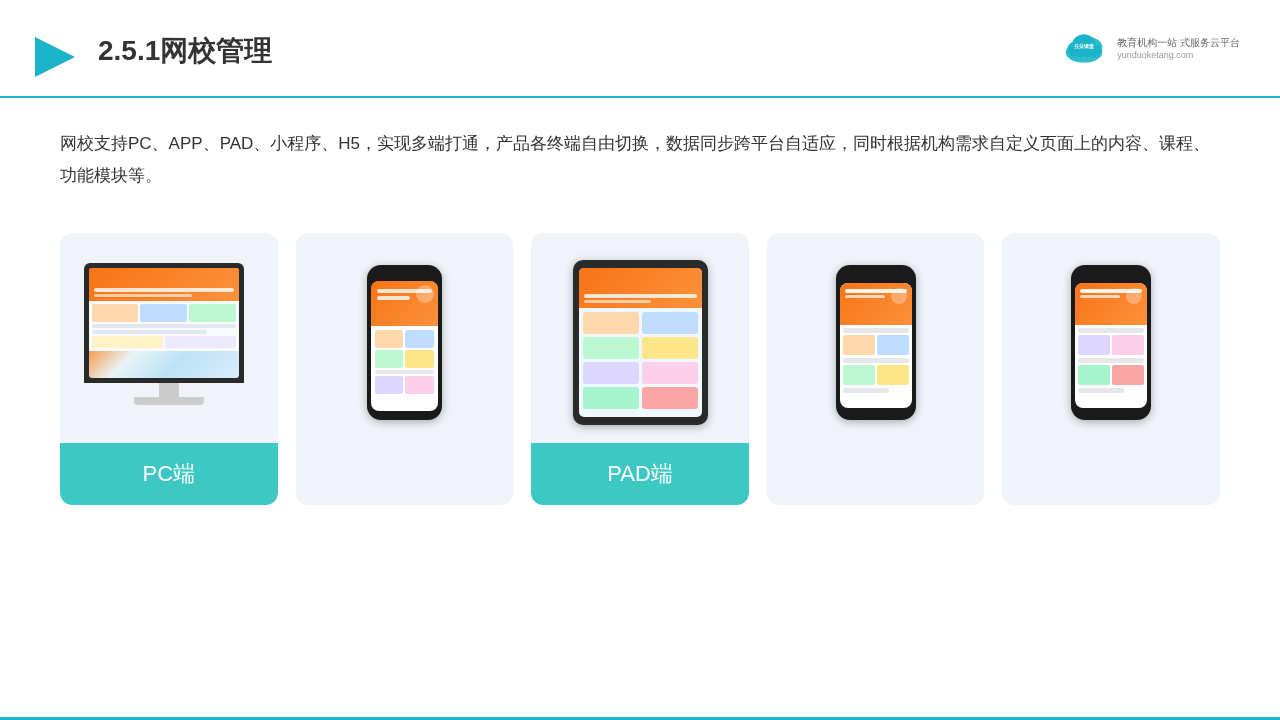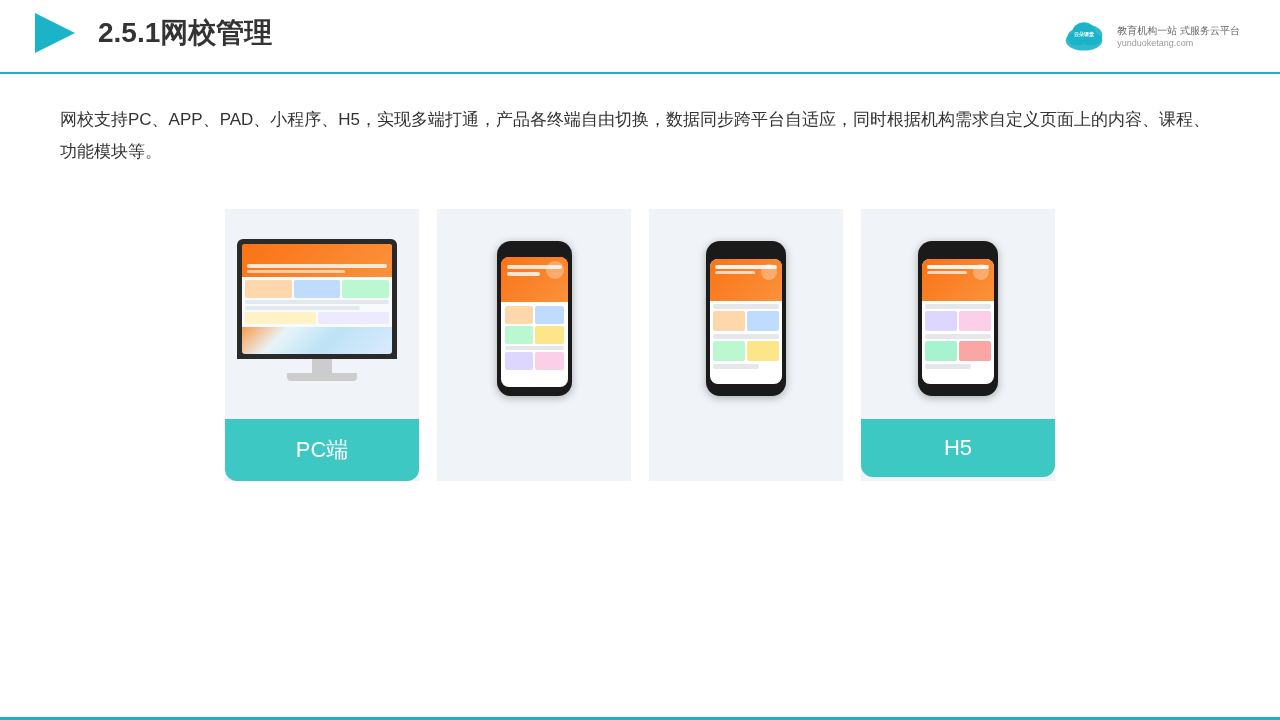--- a/index.html
+++ b/index.html
@@ -7,22 +7,21 @@
       width: 1280px;
       height: 720px;
       background: #ffffff;
       font-family: 'Microsoft YaHei', 'PingFang SC', sans-serif;
       overflow: hidden;
     }
 
     
     .header {
       display: flex;
-      align-items: center;
-      padding: 8px 40px 14px 30px;
+      padding: 32px 40px 14px 30px;
       border-bottom: 2px solid #1ab3c8;
       position: relative;
     }
 
     .logo-arrow {
       width: 50px;
       height: 50px;
       margin-right: 18px;
       flex-shrink: 0;
     }
@@ -59,22 +58,22 @@
     
     .cards-container {
       display: flex;
       gap: 18px;
       padding: 30px 60px 30px 60px;
       justify-content: center;
     }
 
     .card {
       background: #f0f4f8;
-      border-radius: 0;
-      width: 194px;
+      border-radius: 12px;
+      width: 242px;
       display: flex;
       flex-direction: column;
       overflow: hidden;
     }
 
     .card-image-area {
       height: 210px;
       display: flex;
       align-items: center;
       justify-content: center;
@@ -363,20 +362,45 @@
             <div class="phone-card-row">
               <div class="phone-mini-card" style="background:#ddd6fe;"></div>
               <div class="phone-mini-card" style="background:#fbcfe8;"></div>
             </div>
           </div>
         </div>
       </div>
     </div>
   </div>
 
+  <div class="card">
+    <div class="card-image-area">
+      <div class="tablet-mockup">
+        <div class="tablet-screen">
+          <div class="tablet-header-bar">
+            <div style="position:absolute;bottom:5px;left:5px;right:5px;">
+              <div style="height:4px;background:rgba(255,255,255,0.8);border-radius:2px;margin-bottom:2px;"></div>
+              <div style="height:3px;background:rgba(255,255,255,0.6);border-radius:2px;width:60%;"></div>
+            </div>
+          </div>
+          <div class="tablet-body">
+            <div class="tablet-card-item" style="background:#fed7aa;"></div>
+            <div class="tablet-card-item" style="background:#bfdbfe;"></div>
+            <div class="tablet-card-item" style="background:#bbf7d0;"></div>
+            <div class="tablet-card-item" style="background:#fde68a;"></div>
+            <div class="tablet-card-item" style="background:#ddd6fe;"></div>
+            <div class="tablet-card-item" style="background:#fbcfe8;"></div>
+            <div class="tablet-card-item" style="background:#a7f3d0;"></div>
+            <div class="tablet-card-item" style="background:#fca5a5;"></div>
+          </div>
+        </div>
+      </div>
+    </div>
+    <div class="card-label">PAD端</div>
+  </div>
 
   <div class="card">
     <div class="card-image-area">
       <div class="mini-phone-mockup">
         <div class="mini-phone-notch-area">
           <div class="mini-phone-notch"></div>
         </div>
         <div class="mini-phone-screen">
           <div class="mini-phone-top">
             <div style="position:absolute;top:6px;left:5px;right:5px;">
@@ -426,18 +450,17 @@
             <div class="mini-row"></div>
             <div class="mini-cards-row">
               <div class="mini-card-item" style="background:#a7f3d0;"></div>
               <div class="mini-card-item" style="background:#fca5a5;"></div>
             </div>
             <div class="mini-row" style="width:70%;"></div>
           </div>
         </div>
       </div>
     </div>
-    <div class="card-label">H5</div>
   </div>
 
 </div>
 
 <div style="position:fixed;bottom:0;left:0;right:0;height:3px;background:#1ab3c8;"></div>
 
 </body></html>

